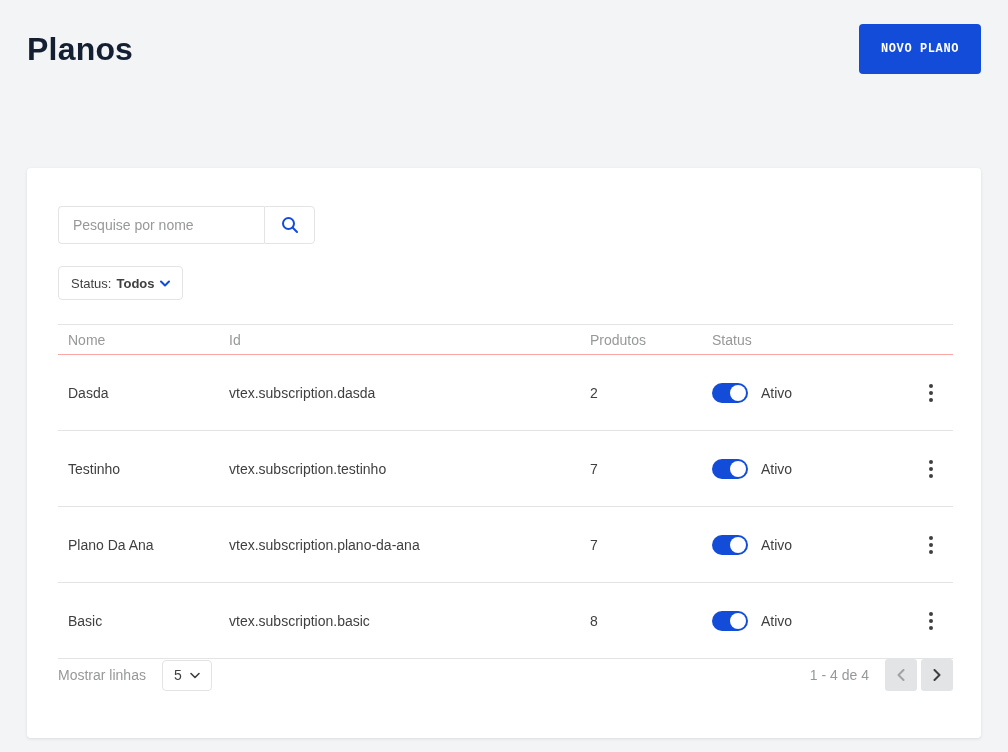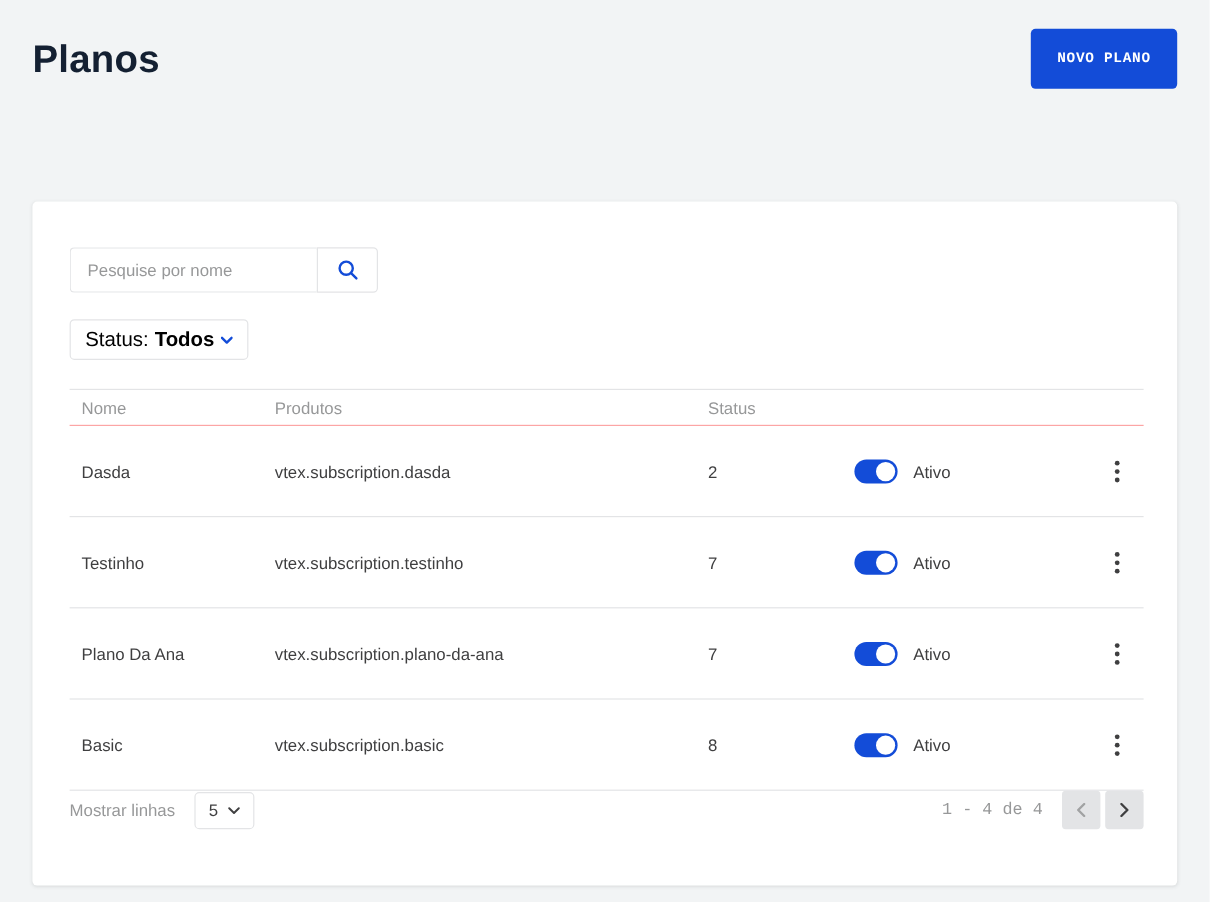--- a/index.html
+++ b/index.html
@@ -78,22 +78,22 @@
   .filter-row { margin-top: 22px; }
   .filter-chip {
     display: inline-flex;
     align-items: center;
     gap: 5px;
     height: 29px;
     padding: 16px 12px;
     border: 1px solid #e3e4e6;
     border-radius: 4px;
     background: #ffffff;
-    color: #000000;
-    font-size: 17px;
+    color: #404040;
+    font-size: 13px;
     cursor: pointer;
   }
   .filter-chip .chip-value { font-weight: 700; }
 
   
   .table { margin-top: 24px; }
   .trow, .thead {
     display: grid;
     grid-template-columns: 171px 361px 122px 1fr 44px;
     align-items: center;
@@ -162,21 +162,21 @@
     border: 1px solid #e3e4e6;
     border-radius: 4px;
     height: 31px;
     padding: 0 11px;
     color: #3f3f40;
     background: #ffffff;
     cursor: pointer;
     font-size: 14px;
   }
   .pagination { display: flex; align-items: center; gap: 16px; }
-  .page-range { color: #979899; font-size: 14px; font-family: Liberation Mono, monospace; }
+  .page-range { color: #979899; font-size: 14px; }
   .pager { display: flex; gap: 4px; }
   .pager-btn {
     width: 32px;
     height: 32px;
     border: none;
     border-radius: 3px;
     background: #e3e4e6;
     display: flex;
     align-items: center;
     justify-content: center;
@@ -218,20 +218,21 @@
             <polyline points="1,1.5 5,5.5 9,1.5"></polyline>
           </svg>
         </span>
       </span>
     </div>
 
     <div class="table">
 
       <div class="thead">
         <div class="th">Nome</div>
+        <div class="th">Id</div>
         <div class="th">Produtos</div>
         <div class="th">Status</div>
         <div class="th"></div>
       </div>
 
       <div class="trow">
         <div class="td">Dasda</div>
         <div class="td">vtex.subscription.dasda</div>
         <div class="td">2</div>
         <div class="td td-status">

